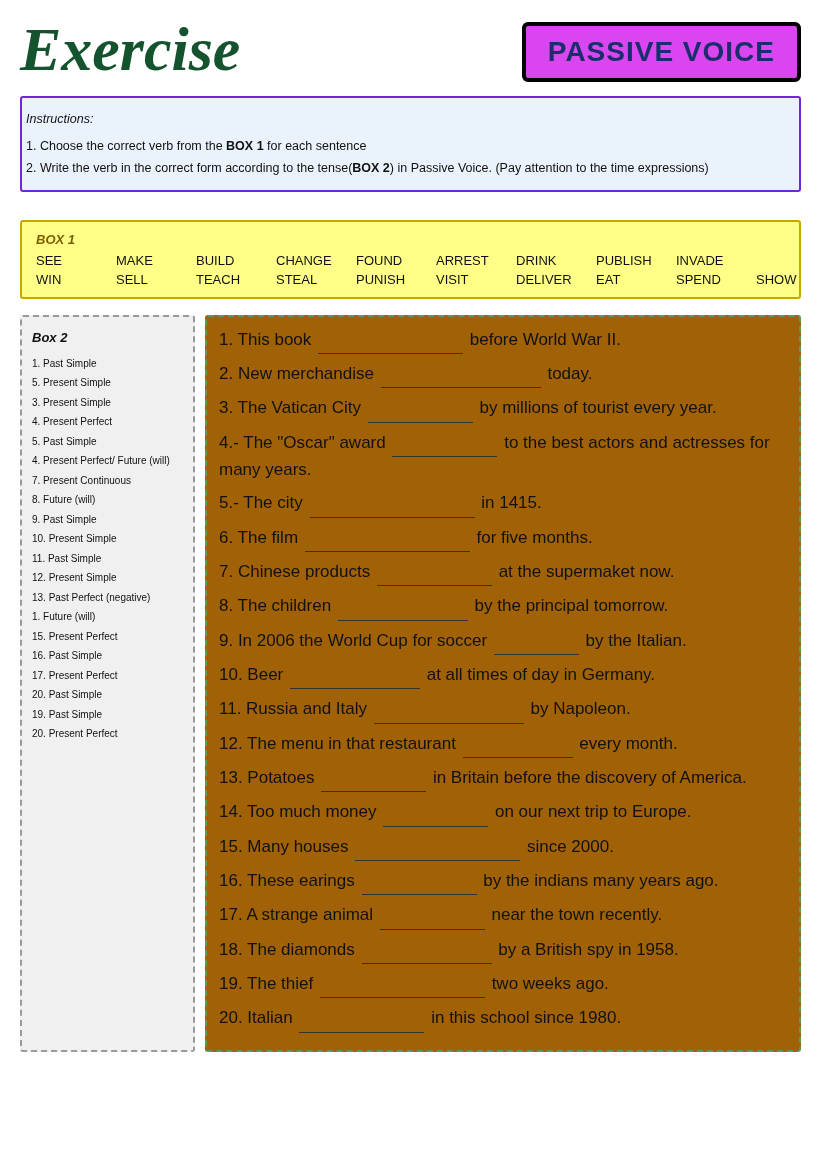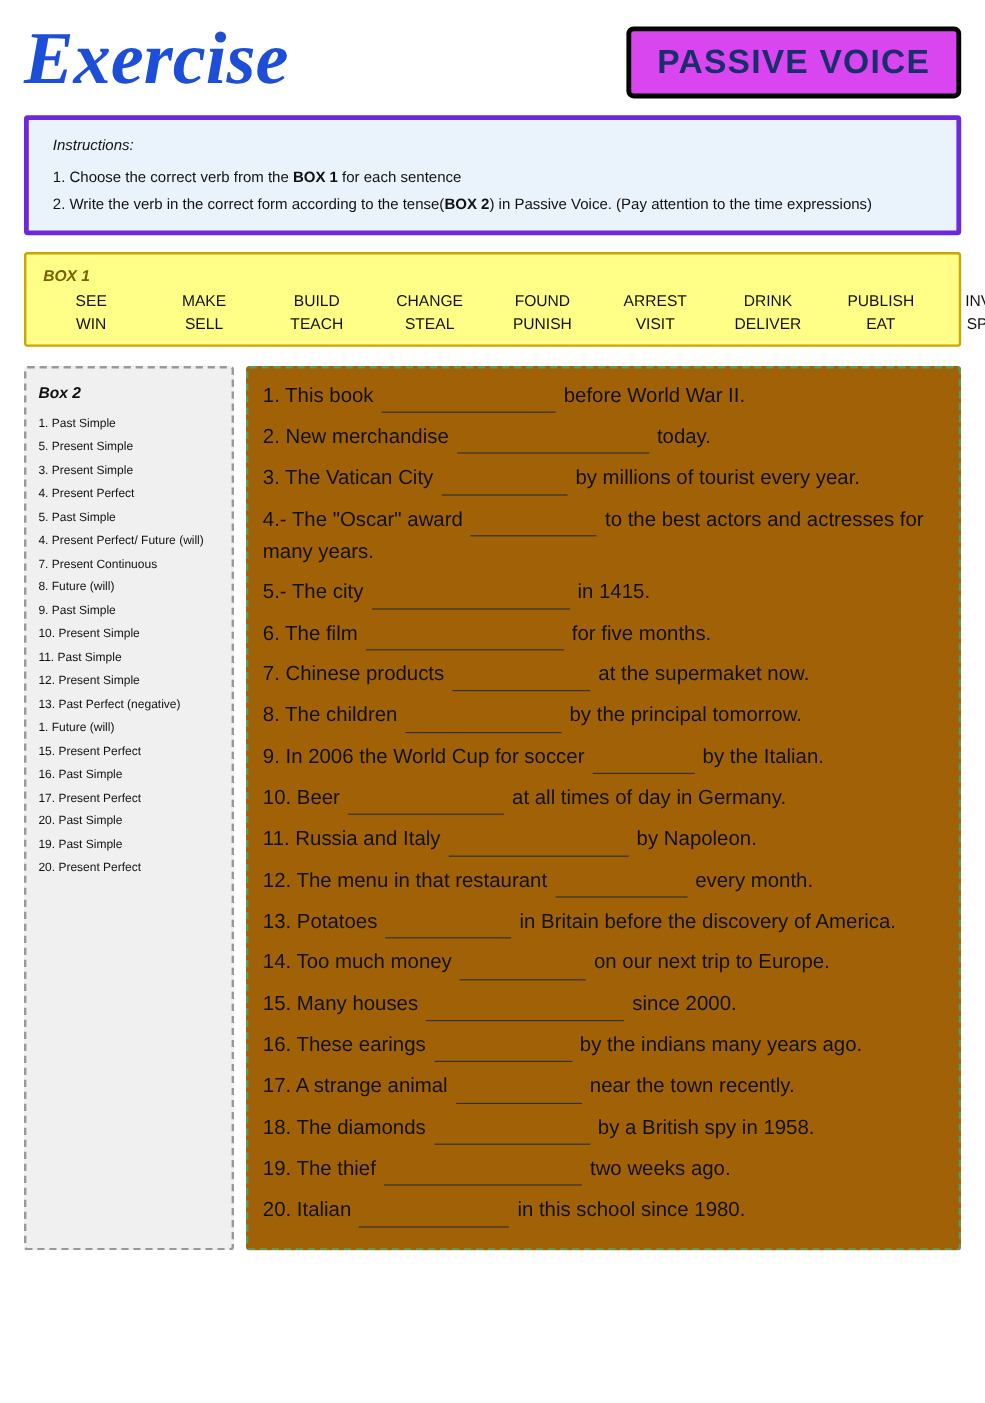--- a/index.html
+++ b/index.html
@@ -16,43 +16,43 @@
     
     .header {
       display: flex;
       align-items: flex-start;
       justify-content: space-between;
       margin-bottom: 14px;
     }
     .title-exercise {
       font-size: 62px;
       font-weight: bold;
-      color: #1d4ed8;
+      color: #14532d;
       font-family: Georgia, serif;
       line-height: 1;
       font-style: italic;
     }
     .title-passive {
       background: #d946ef;
       border: 4px solid #000000;
       border-radius: 6px;
       padding: 10px 22px;
       font-size: 28px;
       font-weight: bold;
       color: #1a2e6e;
       letter-spacing: 1px;
       margin-top: 4px;
     }
 
     
     .instructions-box {
-      border: 4px solid #6d28d9;
+      border: 2px solid #6d28d9;
       background: #eaf3fc;
-      padding: 10px 20px;
-      margin-bottom: 14px;
+      padding: 10px 4px;
+      margin-bottom: 28px;
       border-radius: 3px;
       font-size: 12.5px;
       line-height: 1.8;
     }
     .instructions-box .inst-title {
       font-style: italic;
       margin-bottom: 4px;
     }
 
     
@@ -72,22 +72,21 @@
     }
     .box1-words {
       display: flex;
       flex-wrap: wrap;
       gap: 4px 0;
     }
     .box1-row {
       display: flex;
       width: 100%;
       justify-content: flex-start;
-      gap: 14px;
-      text-align: center;
+      gap: 0;
     }
     .box1-word {
       min-width: 80px;
       font-size: 13px;
       color: #111;
       text-transform: uppercase;
     }
 
     
     .main-content {

